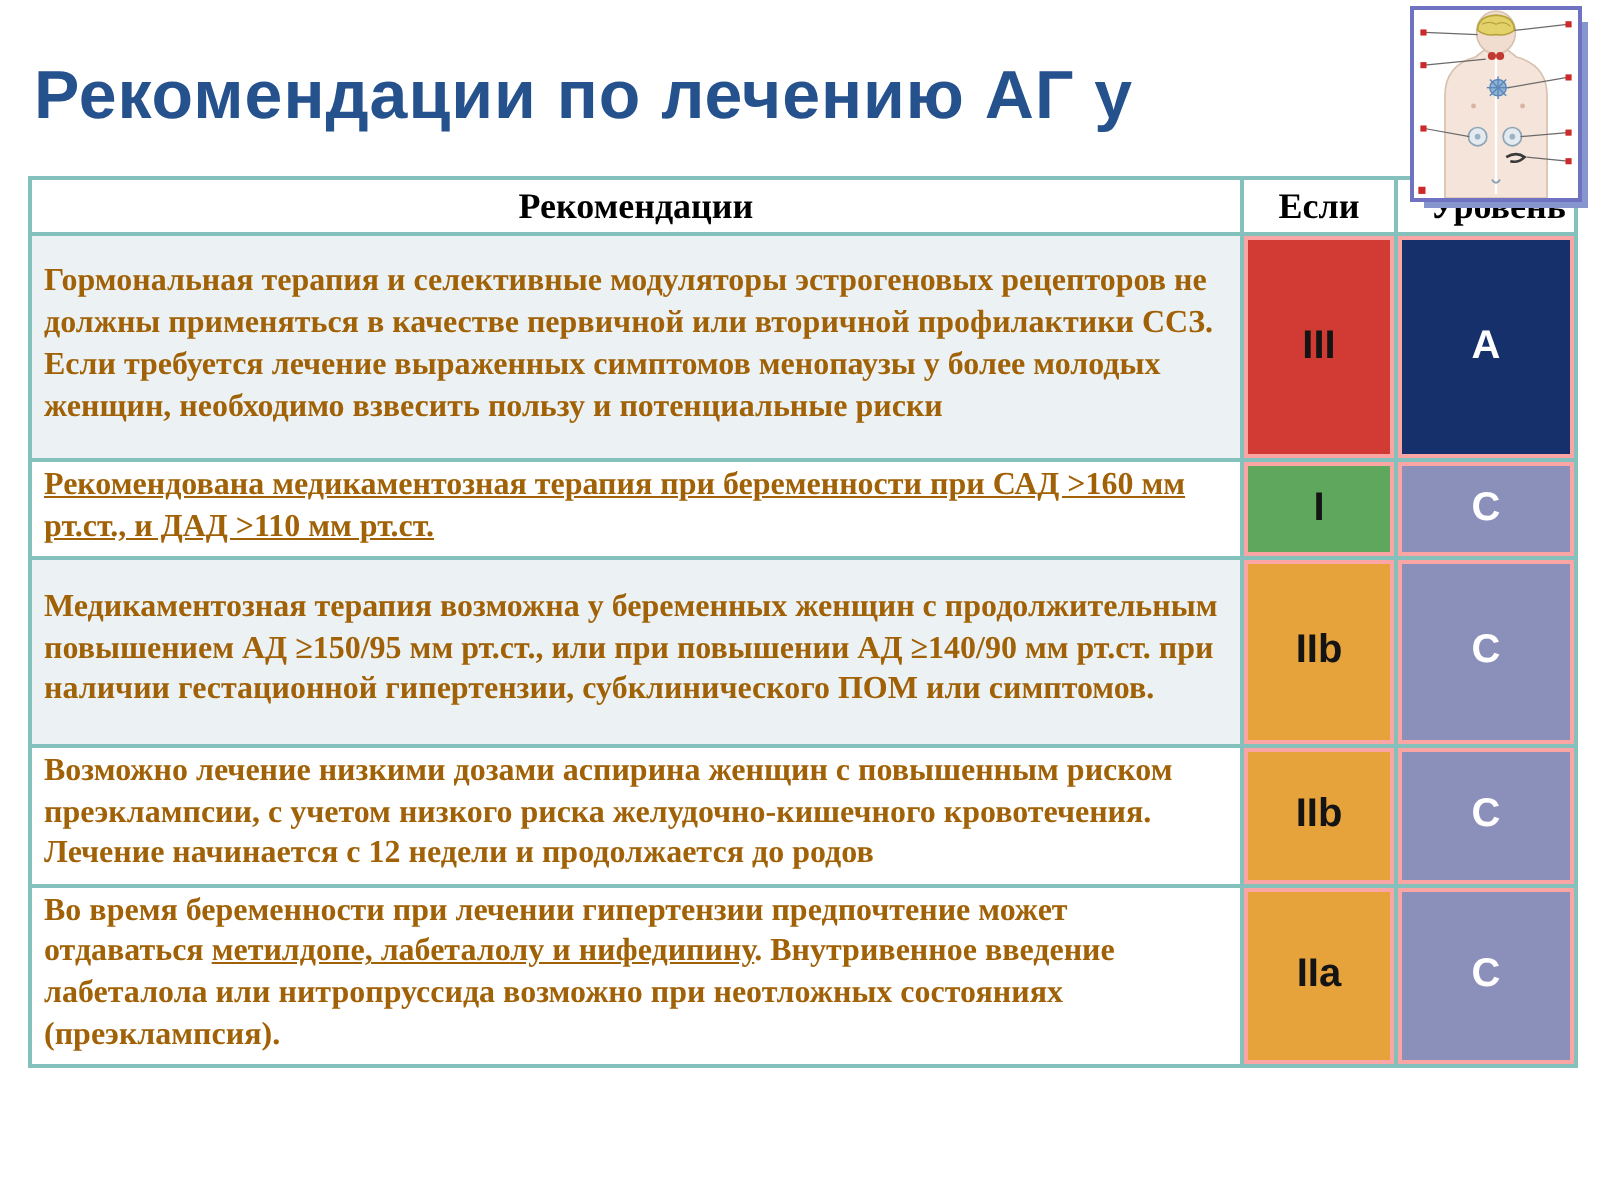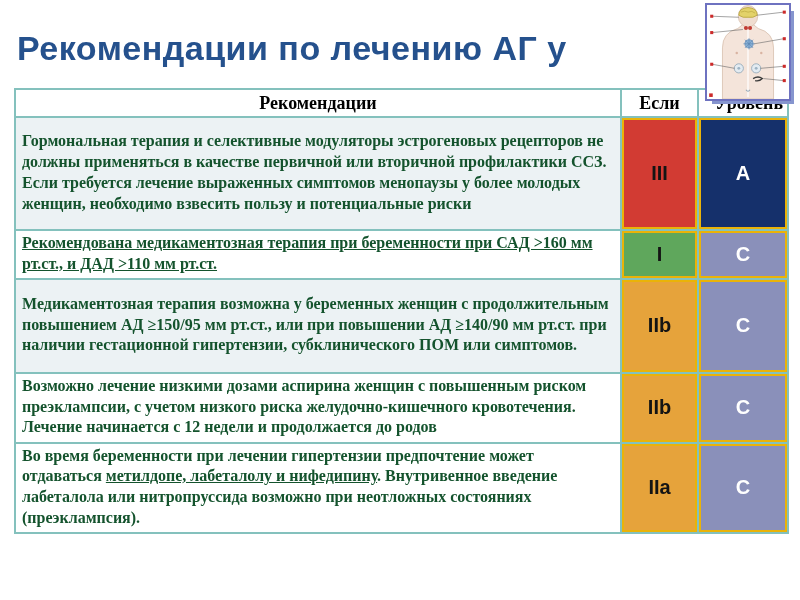--- a/index.html
+++ b/index.html
@@ -18,26 +18,26 @@
     position:absolute;left:14px;top:88px;width:773px;
     border-collapse:collapse;table-layout:fixed;
   }
   table.rec th, table.rec td{border:2px solid #84c1bd;box-sizing:border-box;}
   table.rec th{
     background:#ffffff;font-family:"Liberation Serif",serif;
     font-size:18px;font-weight:bold;color:#000;text-align:center;padding:2px 16px;
   }
   td.text{
     font-family:"Liberation Serif",serif;font-weight:bold;font-size:16px;
-    color:#14532d;line-height:1.3;padding:2px 8px 3px 6px;vertical-align:middle;
+    color:#a16207;line-height:1.3;padding:2px 8px 3px 6px;vertical-align:middle;
     background:#ffffff;
   }
   tr.alt td.text{background:#ecf2f4;}
   .u{text-decoration:underline;}
-  td.badge{background:#eab308;padding:2px;vertical-align:middle;}
+  td.badge{background:#fca5a5;padding:2px;vertical-align:middle;}
   .badge-inner{
     width:100%;height:100%;display:flex;align-items:center;justify-content:center;
     font-family:"Liberation Sans",sans-serif;font-weight:bold;font-size:20px;
     box-sizing:border-box;
   }
   .badge-class .badge-inner{color:#141414;}
   .badge-level .badge-inner{color:#ffffff;}
   tr.r0 th{height:28px;}
   tr.r1 td{height:113px;}
   tr.r2 td{height:48px;}

